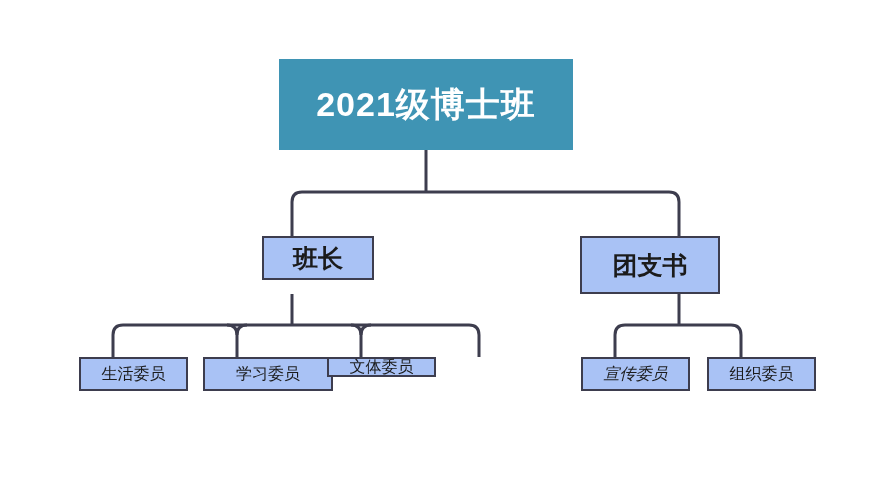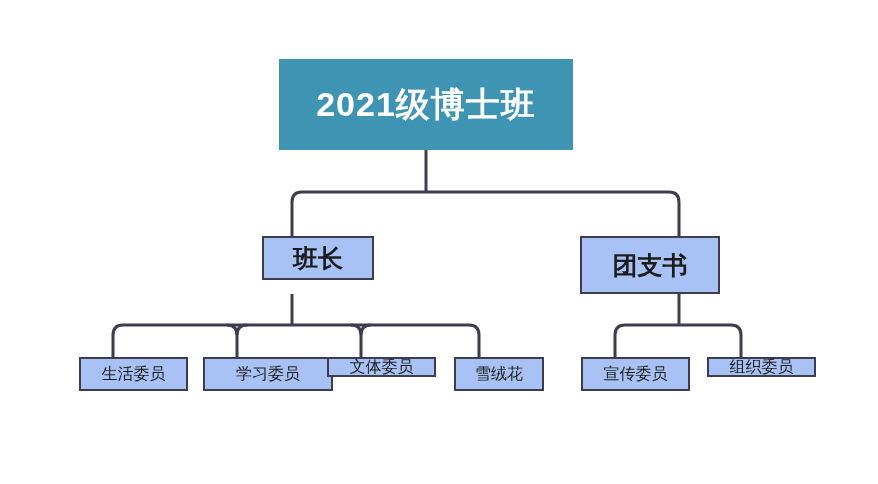--- a/index.html
+++ b/index.html
@@ -85,19 +85,18 @@
   <div class="node node-mid" style="left: 236px; top: 236px; width: 112px; height: 44px; margin-left: 26px;">班长</div>
 
   <div class="node node-mid" style="left: 580px; top: 236px; width: 140px; height: 58px;">团支书</div>
 
   <div class="node node-leaf" style="left: 59px; top: 357px; width: 109px; height: 34px;">生活委员</div>
 
   <div class="node node-leaf" style="left: 183px; top: 357px; width: 130px; height: 34px;">学习委员</div>
 
   <div class="node node-leaf" style="left: 307px; top: 357px; width: 109px; height: 20px;">文体委员</div>
 
-  <div class="node node-leaf" style="left: 434px; top: 357px; width: 90px; height: 34px;">雪绒花</div>
 
-  <div class="node node-leaf" style="left: 561px; top: 357px; width: 109px; height: 34px;">宣传委员</div>
+  <div class="node node-leaf" style="left: 561px; top: 357px; width: 109px; height: 34px; font-style: italic;">宣传委员</div>
 
-  <div class="node node-leaf" style="left: 687px; top: 357px; width: 109px; height: 20px;">组织委员</div>
+  <div class="node node-leaf" style="left: 687px; top: 357px; width: 109px; height: 34px;">组织委员</div>
 
 </div>
 
 </body></html>

